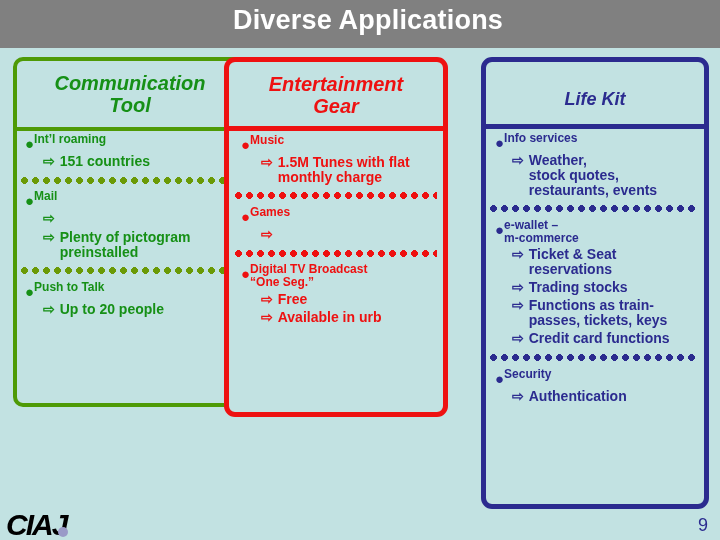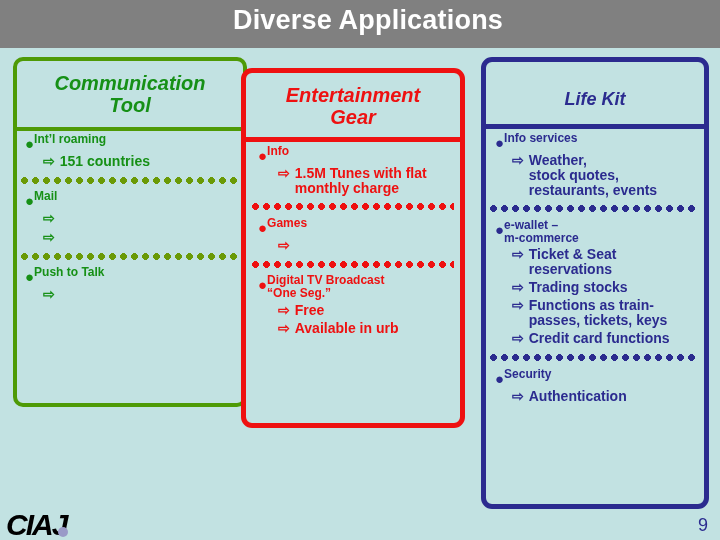--- a/index.html
+++ b/index.html
@@ -47,28 +47,27 @@
   #panel-communication {
     left: 13px;
     top: 57px;
     width: 234px;
     height: 350px;
     border-width: 4px;
     border-color: #4e9a06;
     border-radius: 10px;
   }
   #panel-entertainment {
-    left: 241px;
+    left: 224px;
     top: 57px;
     width: 224px;
     height: 360px;
     border-width: 5px;
     border-color: #ee1111;
     border-radius: 11px;
-    margin-top: 11px;
   }
   #panel-lifekit {
     left: 481px;
     top: 57px;
     width: 228px;
     height: 452px;
     border-width: 5px;
     border-color: #2b2b8f;
     border-radius: 11px;
   }
@@ -272,43 +271,45 @@
       <div class="group">
         <div class="bullet-line">
           <span class="bullet-dot">●</span>
           <span class="bullet-text">Mail</span>
         </div>
         <div class="sub-line">
           <span class="sub-arrow">⇨</span>
         </div>
         <div class="sub-line">
           <span class="sub-arrow">⇨</span>
+          <span class="sub-text">Plenty of pictogram<br>preinstalled</span>
         </div>
       </div>
       <div class="dot-sep"></div>
       <div class="group">
         <div class="bullet-line">
           <span class="bullet-dot">●</span>
           <span class="bullet-text">Push to Talk</span>
         </div>
         <div class="sub-line">
           <span class="sub-arrow">⇨</span>
+          <span class="sub-text">Up to 20 people</span>
         </div>
       </div>
     </div>
 </div>
 
 <div class="panel" id="panel-entertainment">
   <div class="panel-header">Entertainment<br>Gear</div>
   <div class="header-rule" id="rule-entertainment"></div>
   <div class="panel-body">
       <div class="group">
         <div class="bullet-line">
           <span class="bullet-dot">●</span>
-          <span class="bullet-text">Info</span>
+          <span class="bullet-text">Music</span>
         </div>
         <div class="sub-line">
           <span class="sub-arrow">⇨</span>
           <span class="sub-text">1.5M Tunes with flat<br>monthly charge</span>
         </div>
       </div>
       <div class="dot-sep"></div>
       <div class="group">
         <div class="bullet-line">
           <span class="bullet-dot">●</span>

